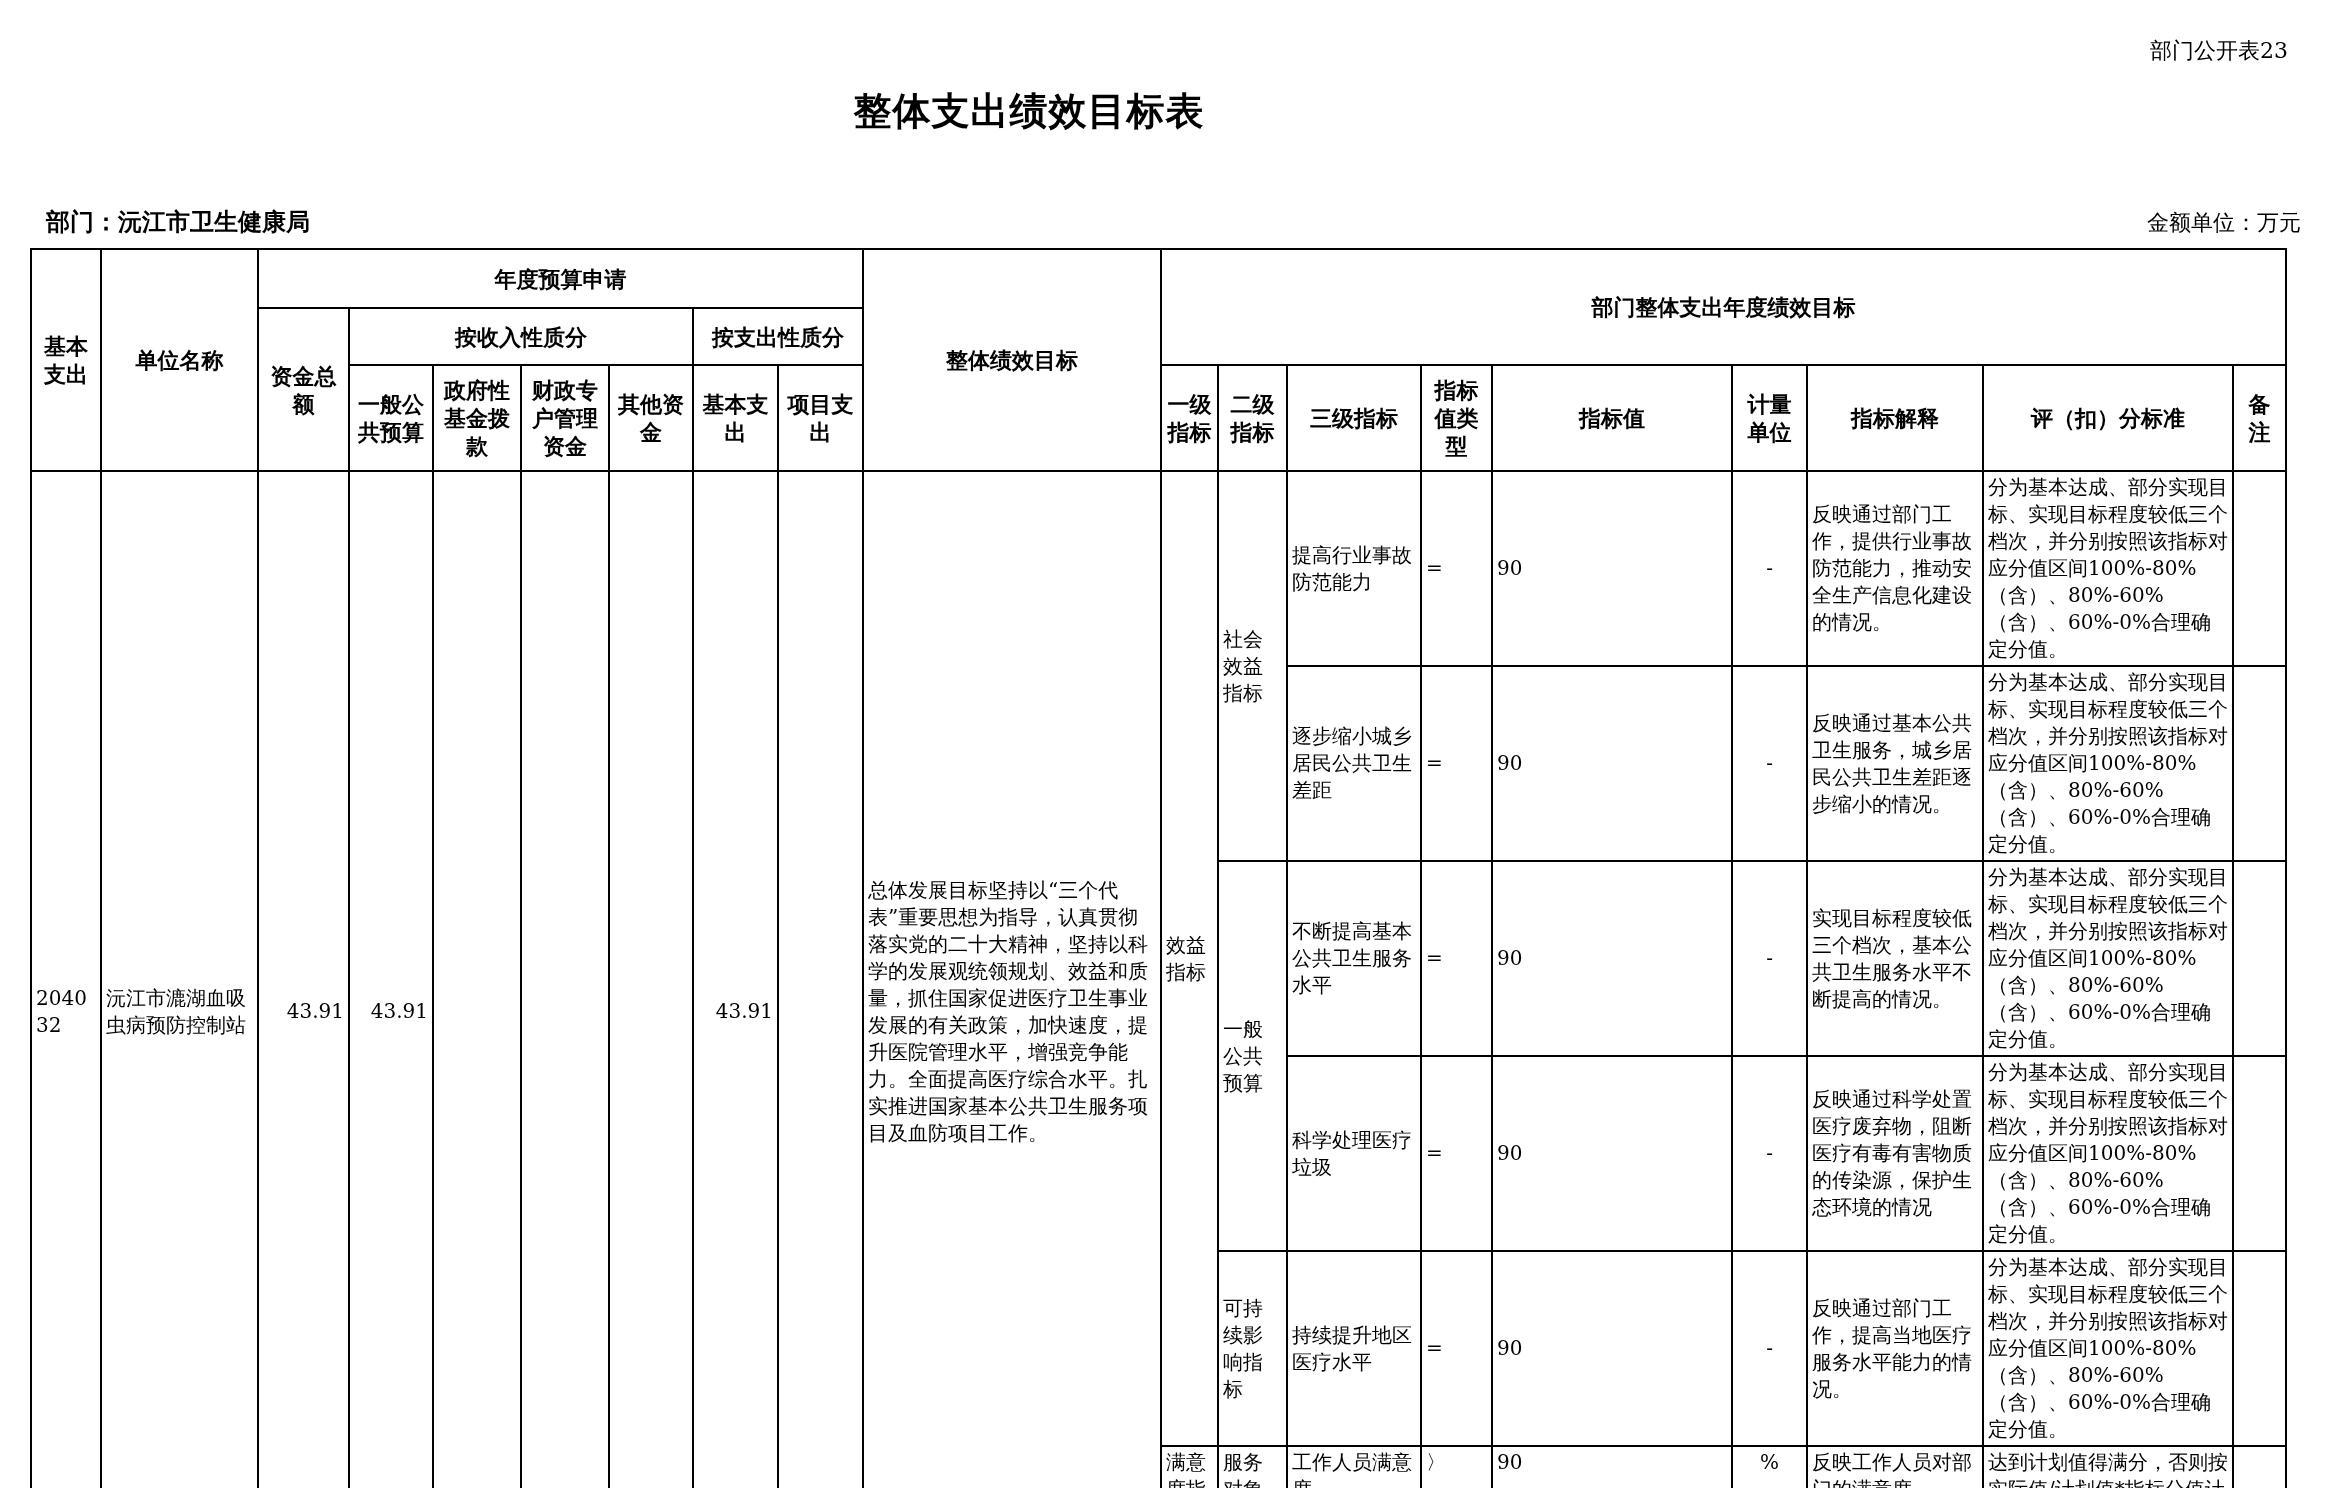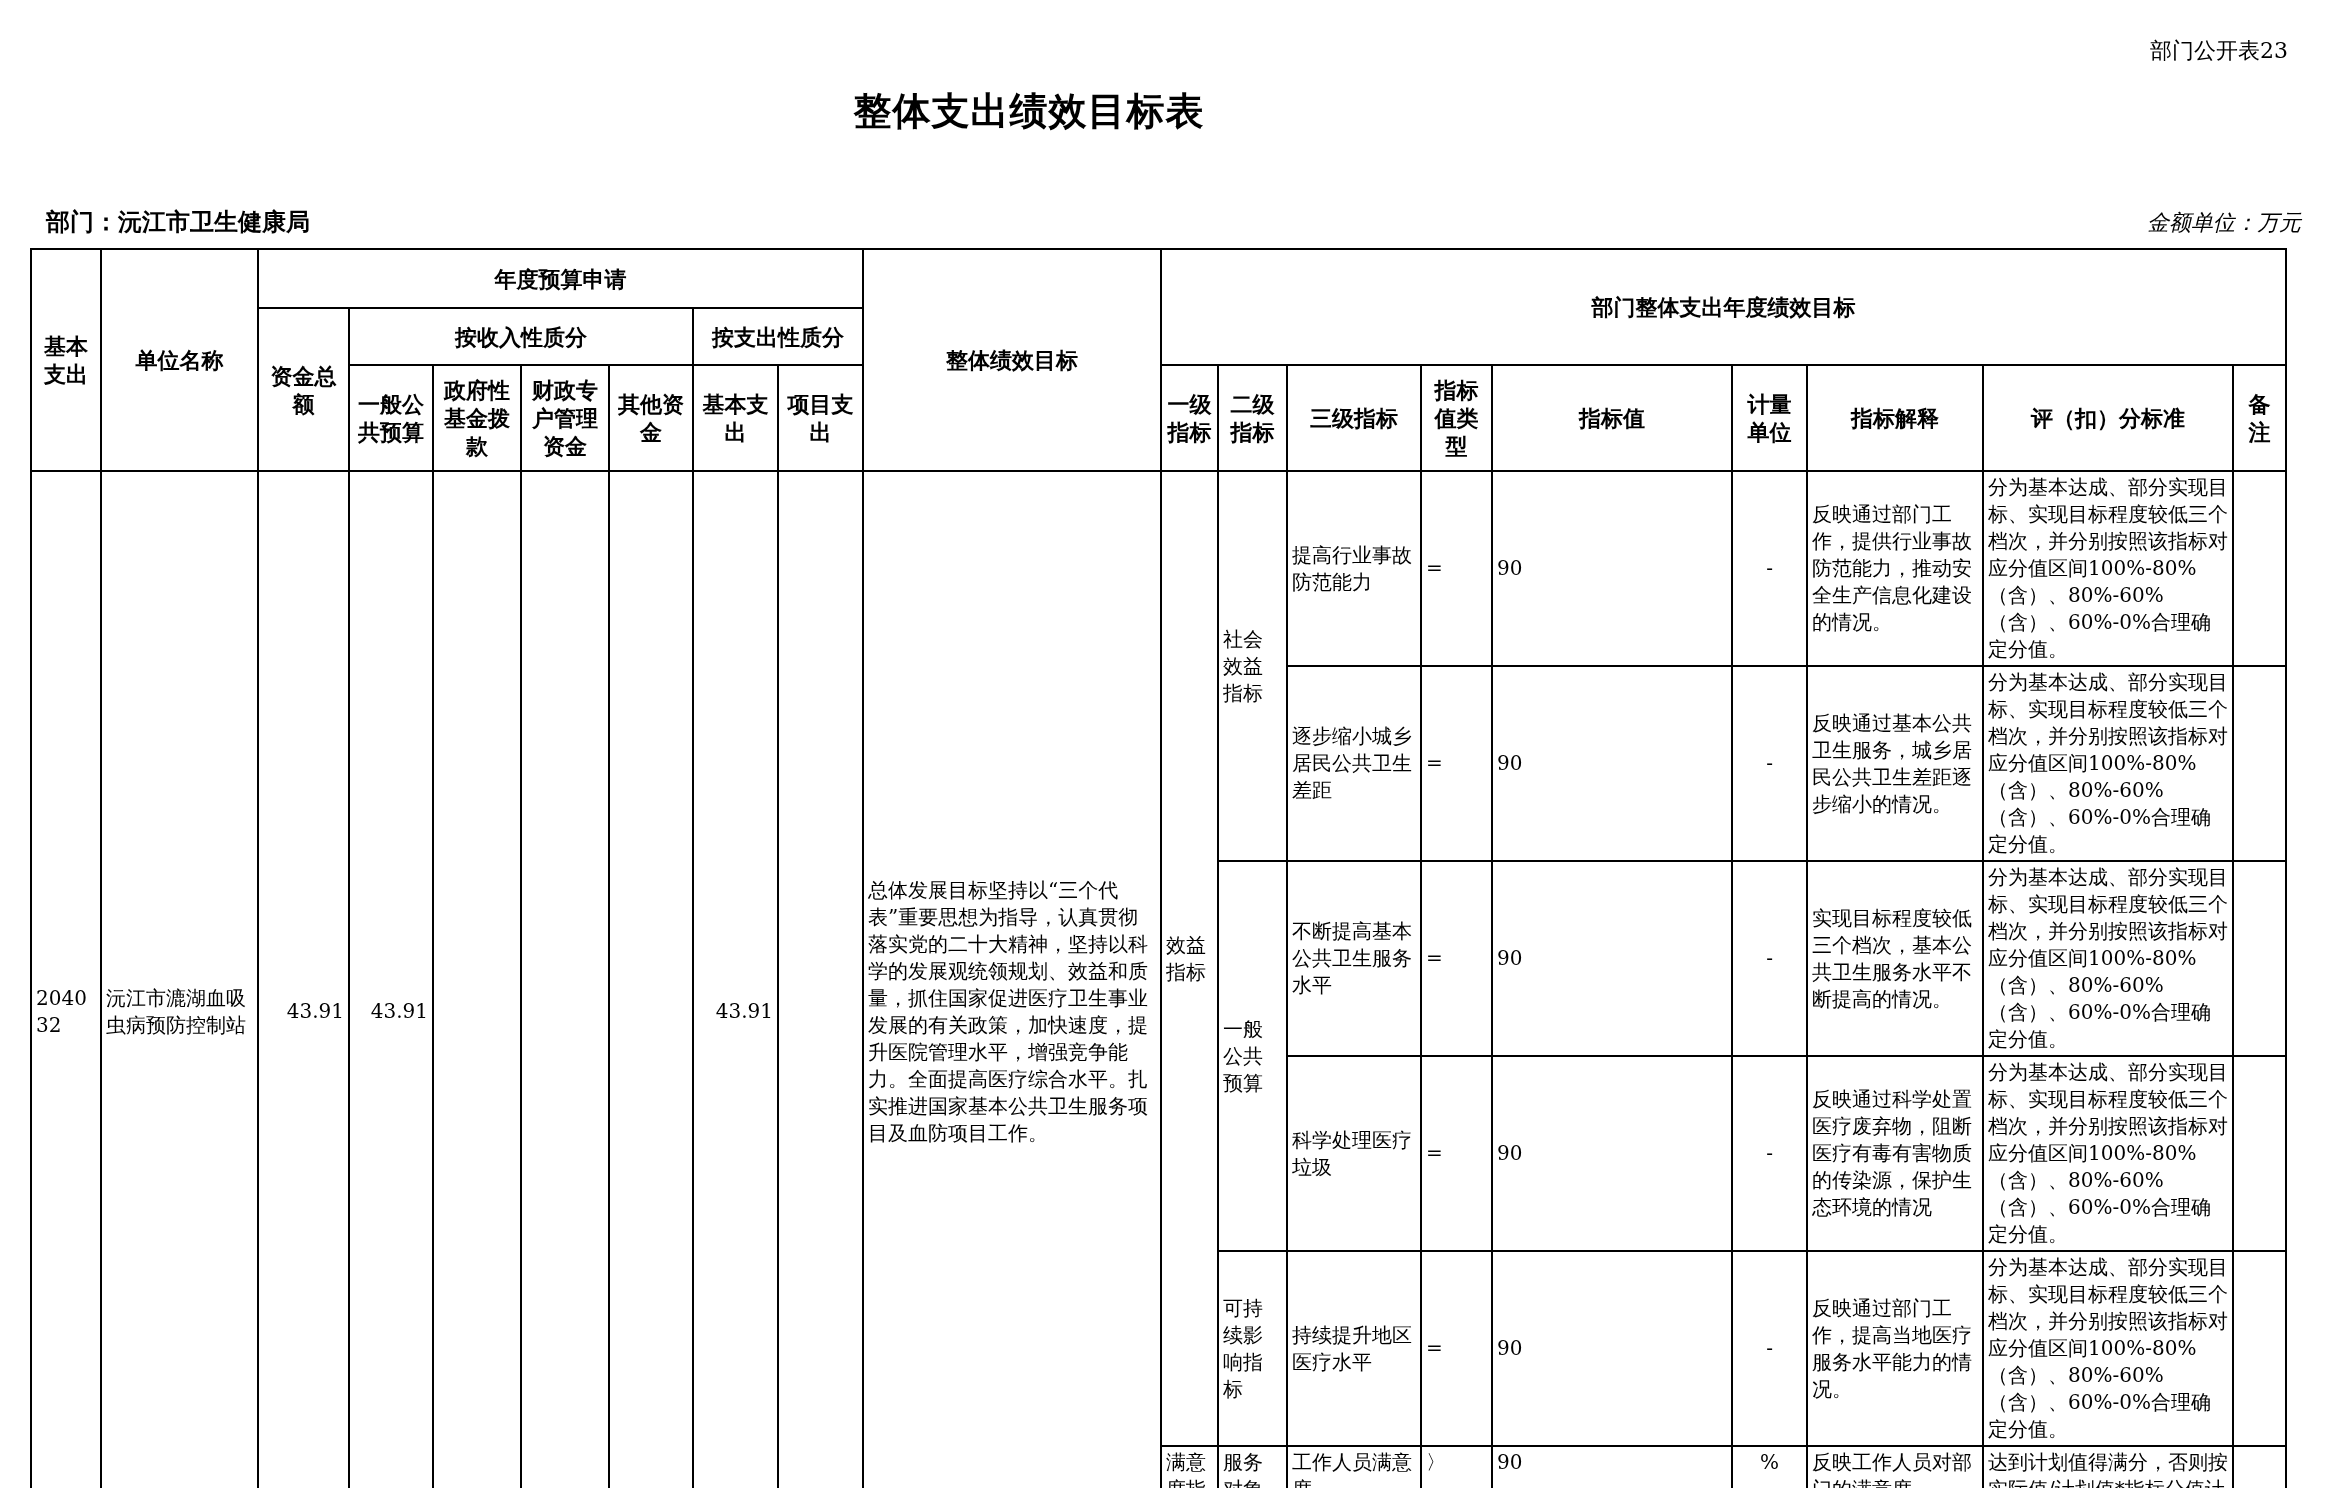--- a/index.html
+++ b/index.html
@@ -12,21 +12,21 @@
     position:absolute;top:36px;right:50px;font-size:22px;
   }
   .doc-title{
     position:absolute;top:86px;left:0;width:2058px;text-align:center;
     font-size:38px;font-weight:bold;letter-spacing:1px;
   }
   .meta-line{
     position:absolute;top:206px;left:46px;width:2255px;height:34px;
   }
   .meta-dept{position:absolute;left:0;top:0;font-size:24px;font-weight:bold;}
-  .meta-unit{position:absolute;right:0;top:2px;font-size:22px;font-style:italic;}
+  .meta-unit{position:absolute;right:0;top:2px;font-size:22px;}
   table.perf{
     position:absolute;left:30px;top:248px;width:2255px;
     border-collapse:collapse;table-layout:fixed;
   }
   table.perf td{
     border:2px solid #000;vertical-align:middle;
     font-size:20px;line-height:27px;padding:2px 4px;
     overflow:hidden;word-break:break-all;
   }
   table.perf td.hd{

